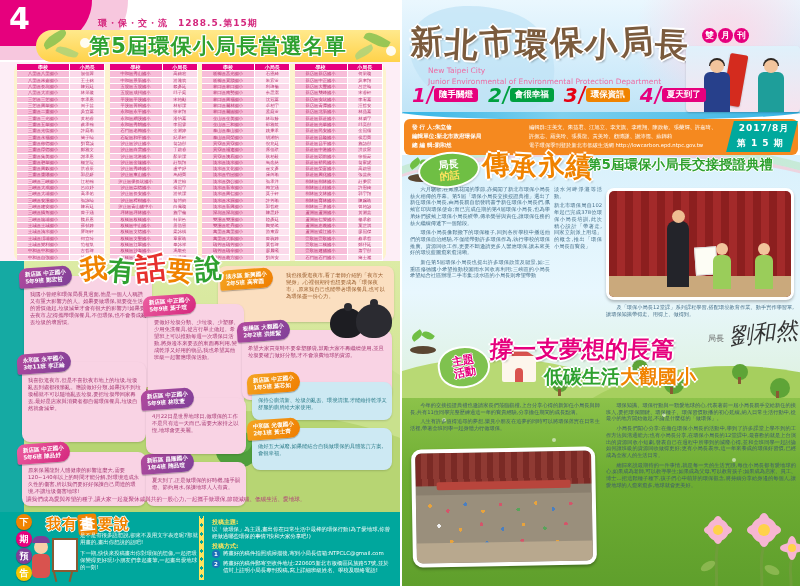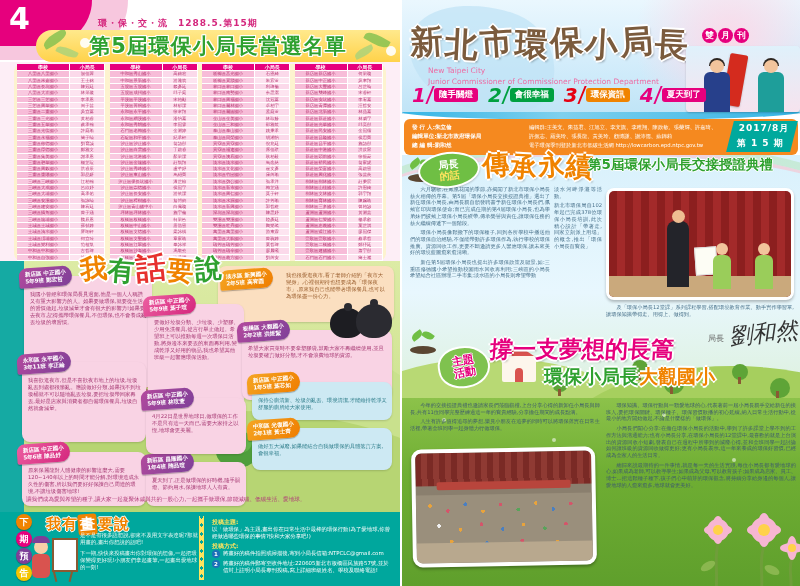--- a/index.html
+++ b/index.html
@@ -932,21 +932,21 @@
           <div class="khair"></div>
           <div class="khead"></div>
         </div>
       <div class="kid k2">
           <div class="khair"></div>
           <div class="khead"></div>
         </div>
     </div>
     <div class="rp-en">
       <div>New Taipei City</div>
-      <div>Junior Commissioner of Commissioner Protection Department</div>
+      <div>Junior Environmental of Environmental Protection Department</div>
     </div>
     <div class="menu" id="menu">
         <div class="menu-item">
           <span class="menu-num" style="color: rgb(230, 0, 125);">1</span>
           <span class="menu-slash" style="background: rgb(230, 0, 125);"></span>
           <span class="menu-chip" style="background: rgb(230, 0, 125);">隨手關燈</span>
         </div>
         <div class="menu-item">
           <span class="menu-num" style="color: rgb(0, 160, 64);">2</span>
           <span class="menu-slash" style="background: rgb(0, 160, 64);"></span>
@@ -1039,21 +1039,21 @@
         <div class="lf1"></div>
         <div class="lf2"></div>
       </div>
 
     <div class="theme-badge">
       <span>主題</span>
       <span>活動</span>
     </div>
     <div class="theme-t1">撐一支夢想的長篙</div>
     <div class="theme-t2">
-      <span class="g">環保小局長</span><span class="o">大觀國小</span>
+      <span class="g">低碳生活</span><span class="o">大觀國小</span>
     </div>
     <div class="signature">
       <span class="sg-label">局長</span>
       <span class="sg-name">劉和然</span>
     </div>
 
     <div class="green-bg">
       <div class="sparkle" style="left:40px;top:20px;"></div>
       <div class="sparkle" style="left:150px;top:40px;"></div>
       <div class="sparkle" style="left:260px;top:15px;"></div>

